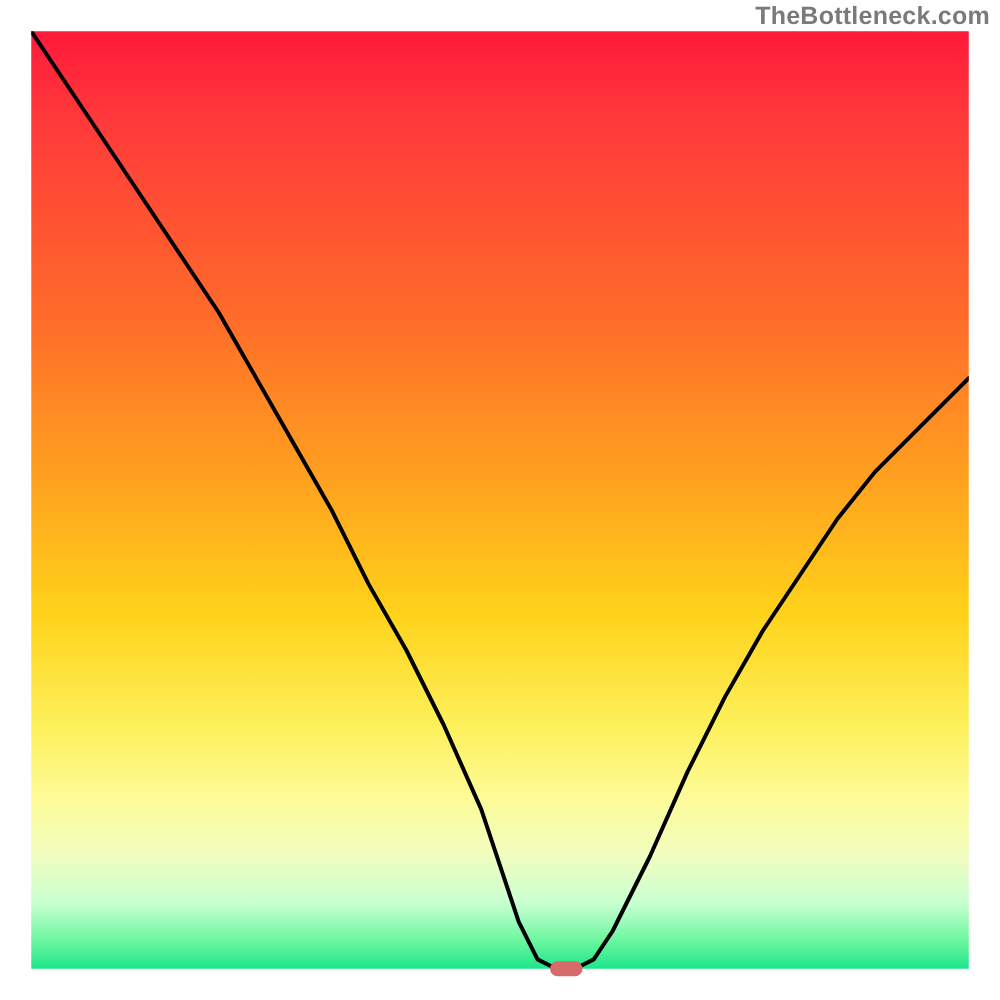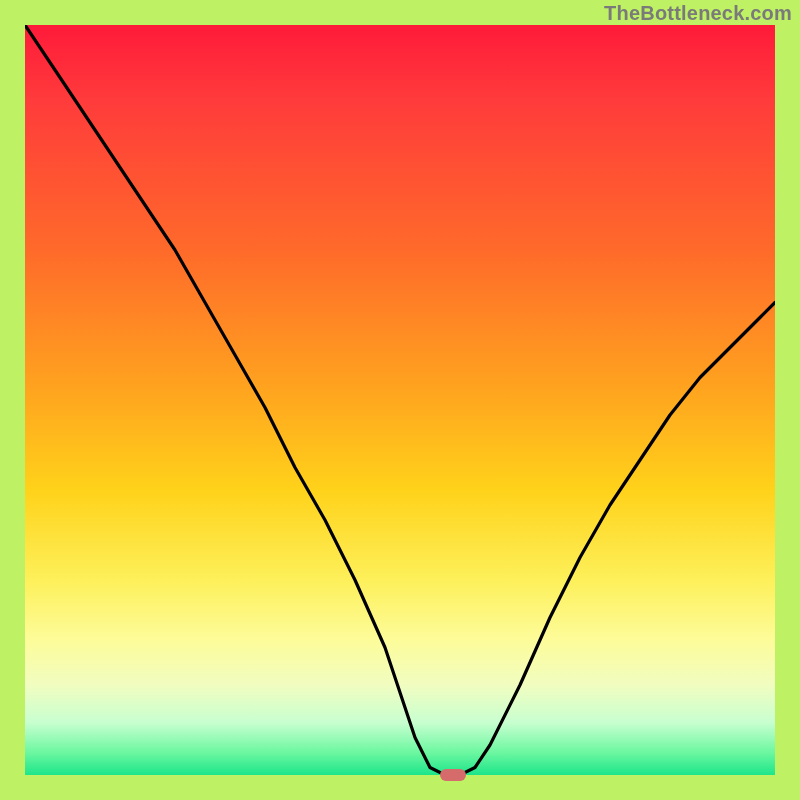--- a/index.html
+++ b/index.html
@@ -8,21 +8,21 @@
     background: #000;
     width: 800px;
     height: 800px;
     overflow: hidden;
     font-family: Arial, Helvetica, sans-serif;
   }
   .chart-frame {
     position: relative;
     width: 800px;
     height: 800px;
-    background: #bef264;
+    background: #ffffff;
   }
   .plot-area {
     position: absolute;
     left: 25px;
     top: 25px;
     width: 750px;
     height: 750px;
     
     background: linear-gradient(
       to bottom,

